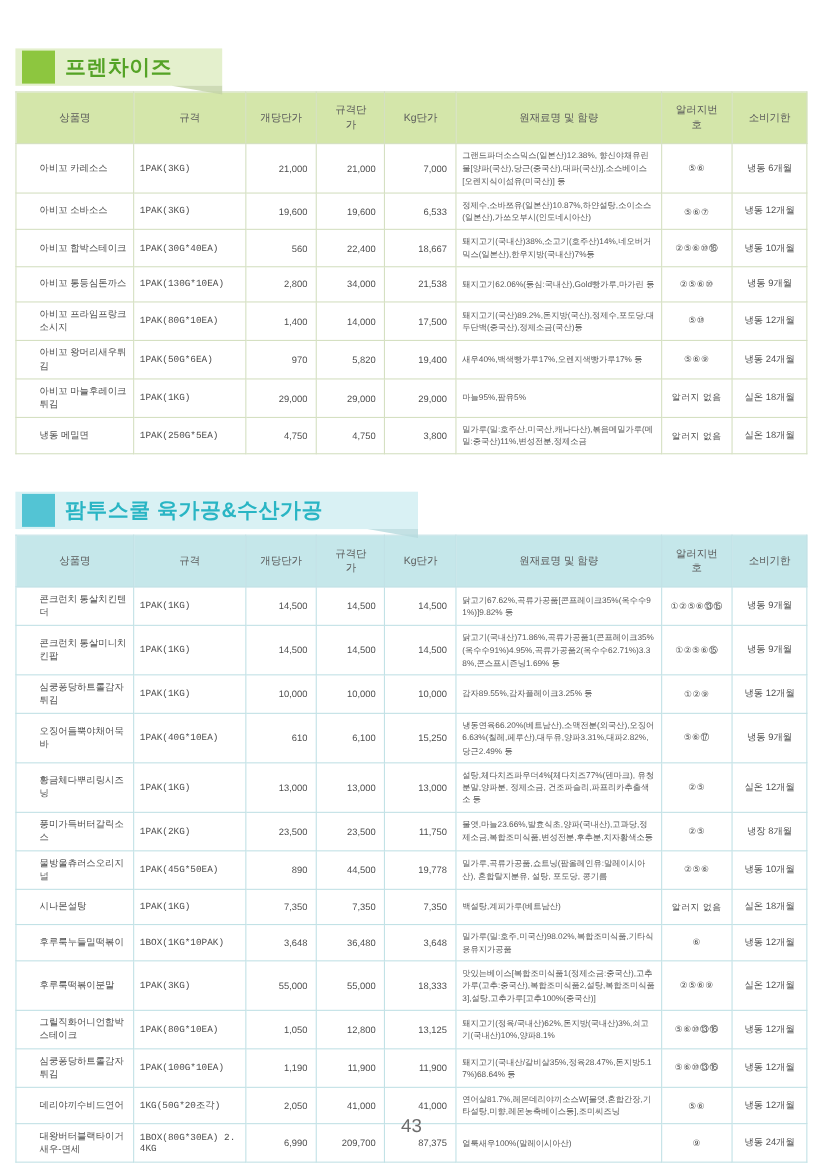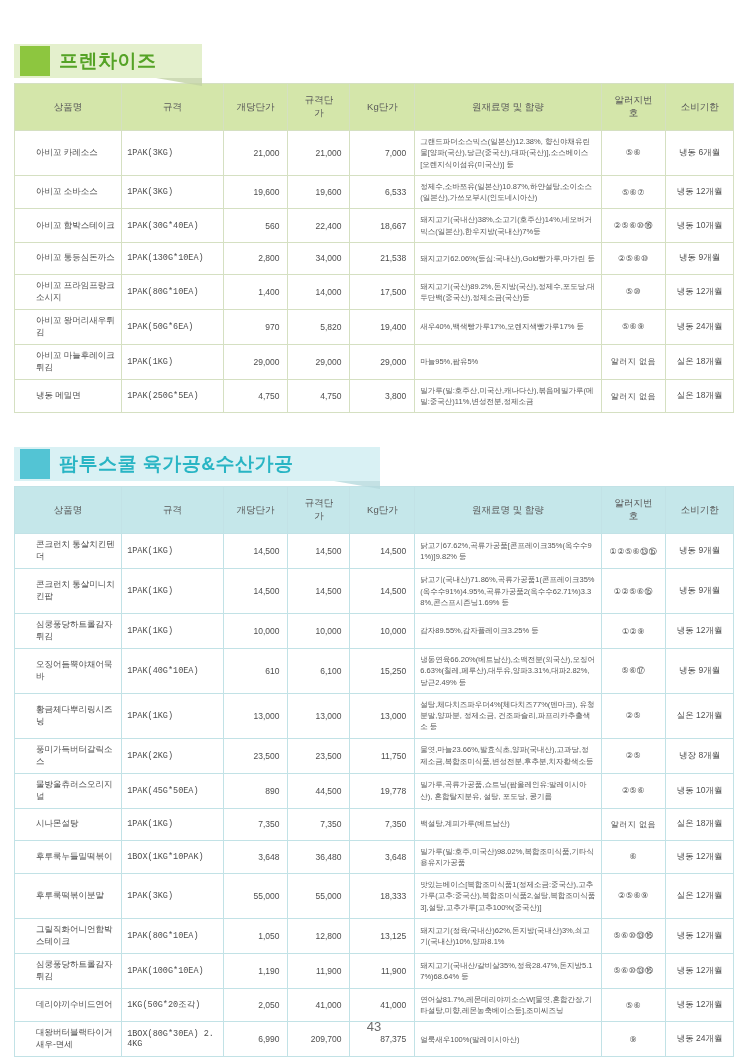--- a/index.html
+++ b/index.html
@@ -61,21 +61,21 @@
   th:nth-child(1),td:nth-child(1){width:15.5%;}
   th:nth-child(2),td:nth-child(2){width:14.5%;}
   th:nth-child(3),td:nth-child(3){width:8%;}
   th:nth-child(4),td:nth-child(4){width:7.5%;}
   th:nth-child(5),td:nth-child(5){width:8%;}
   th:nth-child(6),td:nth-child(6){width:29.5%;}
   th:nth-child(7),td:nth-child(7){width:8%;}
   th:nth-child(8),td:nth-child(8){width:8.5%;}
   .page-num{
     position:absolute;bottom:24px;left:0;width:100%;
-    text-align:center;font-size:13px;color:#6b6b6b;
+    text-align:center;font-size:17px;color:#6b6b6b;
   }
 </style>
 </head>
 <body>
 
 <div class="content">
 
   <section class="section section-1" style="--accent: #8dc63f; --banner-bg: #e4f0cd; --title-color: #55a326; --header-bg: #d4e6aa; --border: #d5e0c2; --fold: #c2d2a4;">
     <div class="banner">
       <span class="sq"></span>

